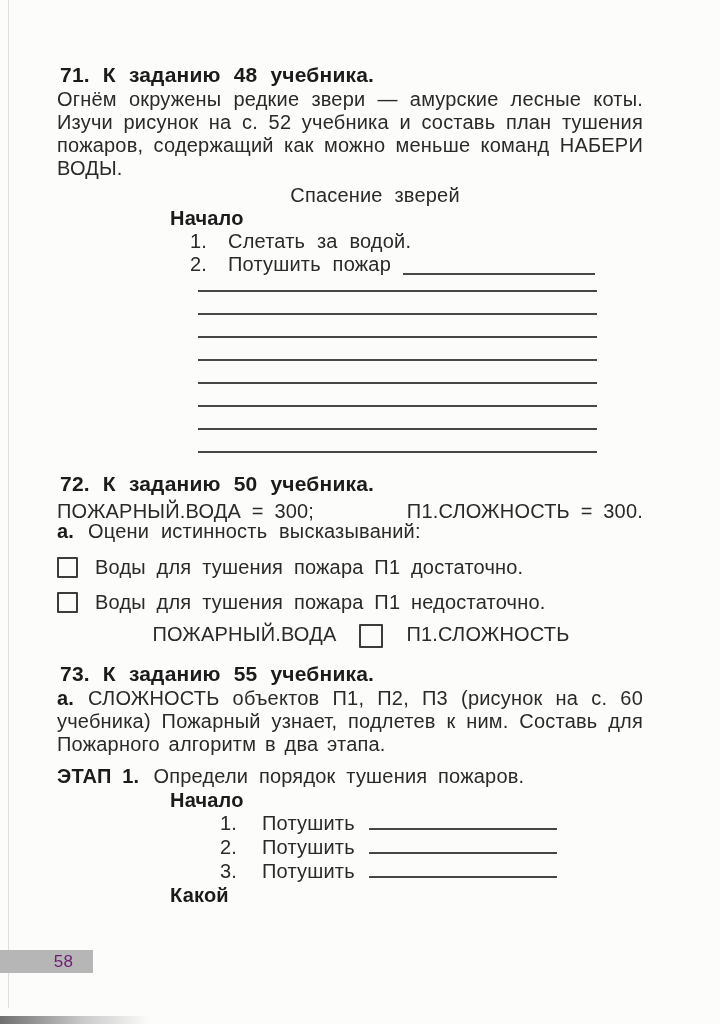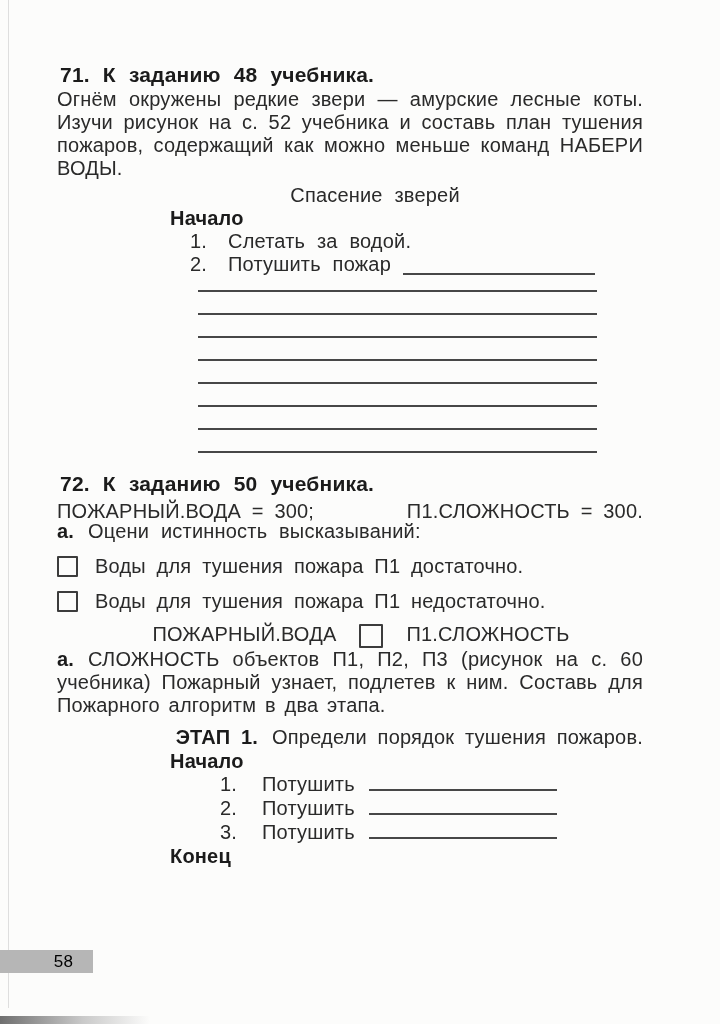--- a/index.html
+++ b/index.html
@@ -22,31 +22,31 @@
   .algo-title{text-align:center;padding-left:50px;word-spacing:6px;margin-top:4px;}
   .kw{font-weight:bold;color:var(--heading);margin-left:113px;word-spacing:6px;}
   .step{display:flex;margin-left:133px;word-spacing:6px;height:23px;}
   .step .num{width:38px;flex:none;}
   .u-inline{display:inline-block;width:192px;height:16px;border-bottom:2px solid var(--rule);vertical-align:-4px;margin-left:12px;}
   .blank-block{margin-left:141px;width:399px;}
   .blank-line{height:23px;border-bottom:2px solid var(--rule);}
   .blank-line.first{height:16px;}
   .given-row{display:flex;justify-content:space-between;word-spacing:5px;margin-top:0;padding-top:3px;height:23px;}
   .inline-label{font-weight:bold;color:var(--heading);display:inline-block;margin-right:14px;}
-  .check-row{display:flex;align-items:flex-start;word-spacing:5px;height:24px;}
+  .check-row{display:flex;align-items:center;word-spacing:5px;height:24px;}
   .checkbox{flex:none;width:21px;height:21px;border:2px solid #3c3c3c;background:transparent;margin:1px 17px 0 0;border-radius:1px;}
   .compare-row{display:flex;align-items:center;justify-content:center;padding-left:22px;gap:23px;height:27px;}
   .compare-box{flex:none;width:24px;height:24px;border:2px solid #3c3c3c;margin-top:3px;border-radius:1px;}
-  .stage-row{word-spacing:5px;height:23px;text-align:right;}
+  .stage-row{word-spacing:5px;height:23px;}
   .step73{display:flex;align-items:flex-start;margin-left:163px;word-spacing:5px;height:24px;}
   .step73 .num{width:42px;flex:none;}
   .u-answer{width:188px;height:18px;border-bottom:2px solid var(--rule);margin-left:14px;flex:none;}
   .page-num-box{
     position:absolute;left:0;top:950px;width:93px;height:23px;background:var(--page-num-bg);
-    font-size:17px;line-height:23px;text-align:center;padding-left:34px;color:#000000;
+    font-size:17px;line-height:23px;text-align:center;padding-left:34px;color:#701a75;
   }
   .bottom-edge-bar{
     position:absolute;left:0;top:1016px;width:150px;height:8px;
     background:linear-gradient(90deg,var(--edge-bar) 0%,#c9c9c9 55%,rgba(255,255,255,0) 100%);
   }
   
   .mt-h72{margin-top:18px;} .mt-a{margin-top:0;} .mt-cb1{margin-top:12px;} .mt-cb2{margin-top:11px;}
   .mt-b{margin-top:7px;} .mt-cmp{margin-top:7px;} .mt-h73{margin-top:13px;}
   .mt-stage{margin-top:9px;} .mt-begin73{margin-top:1px;}
 </style>
@@ -99,39 +99,40 @@
         <span>Воды для тушения пожара П1 недостаточно.</span>
       </div>
       <div class="compare-row mt-cmp">
         <span>ПОЖАРНЫЙ.ВОДА</span>
         <span class="compare-box"></span>
         <span>П1.СЛОЖНОСТЬ</span>
       </div>
     </section>
 
     <section>
+      <h2 class="mt-h73">73. К заданию 55 учебника.</h2>
       <p class="para"><span class="inline-label">a.</span><span>СЛОЖНОСТЬ объектов П1, П2, П3 (рисунок на с.&nbsp;60 учебника) Пожарный узнает, подлетев к ним. Составь для Пожарного алгоритм в два этапа.</span></p>
       <p class="stage-row mt-stage"><span class="inline-label">ЭТАП 1.</span><span>Определи порядок тушения пожаров.</span></p>
       <div class="kw mt-begin73">Начало</div>
       <div class="step73">
         <span class="num">1.</span>
         <span>Потушить</span>
         <span class="u-answer"></span>
       </div>
       <div class="step73">
         <span class="num">2.</span>
         <span>Потушить</span>
         <span class="u-answer"></span>
       </div>
       <div class="step73">
         <span class="num">3.</span>
         <span>Потушить</span>
         <span class="u-answer"></span>
       </div>
-      <div class="kw">Конец</div>
+      <div class="kw">Какой</div>
     </section>
   </div>
 
   <div class="page-num-box">
     <span>58</span>
   </div>
   <div class="bottom-edge-bar"></div>
 </div>
 
 </body></html>

